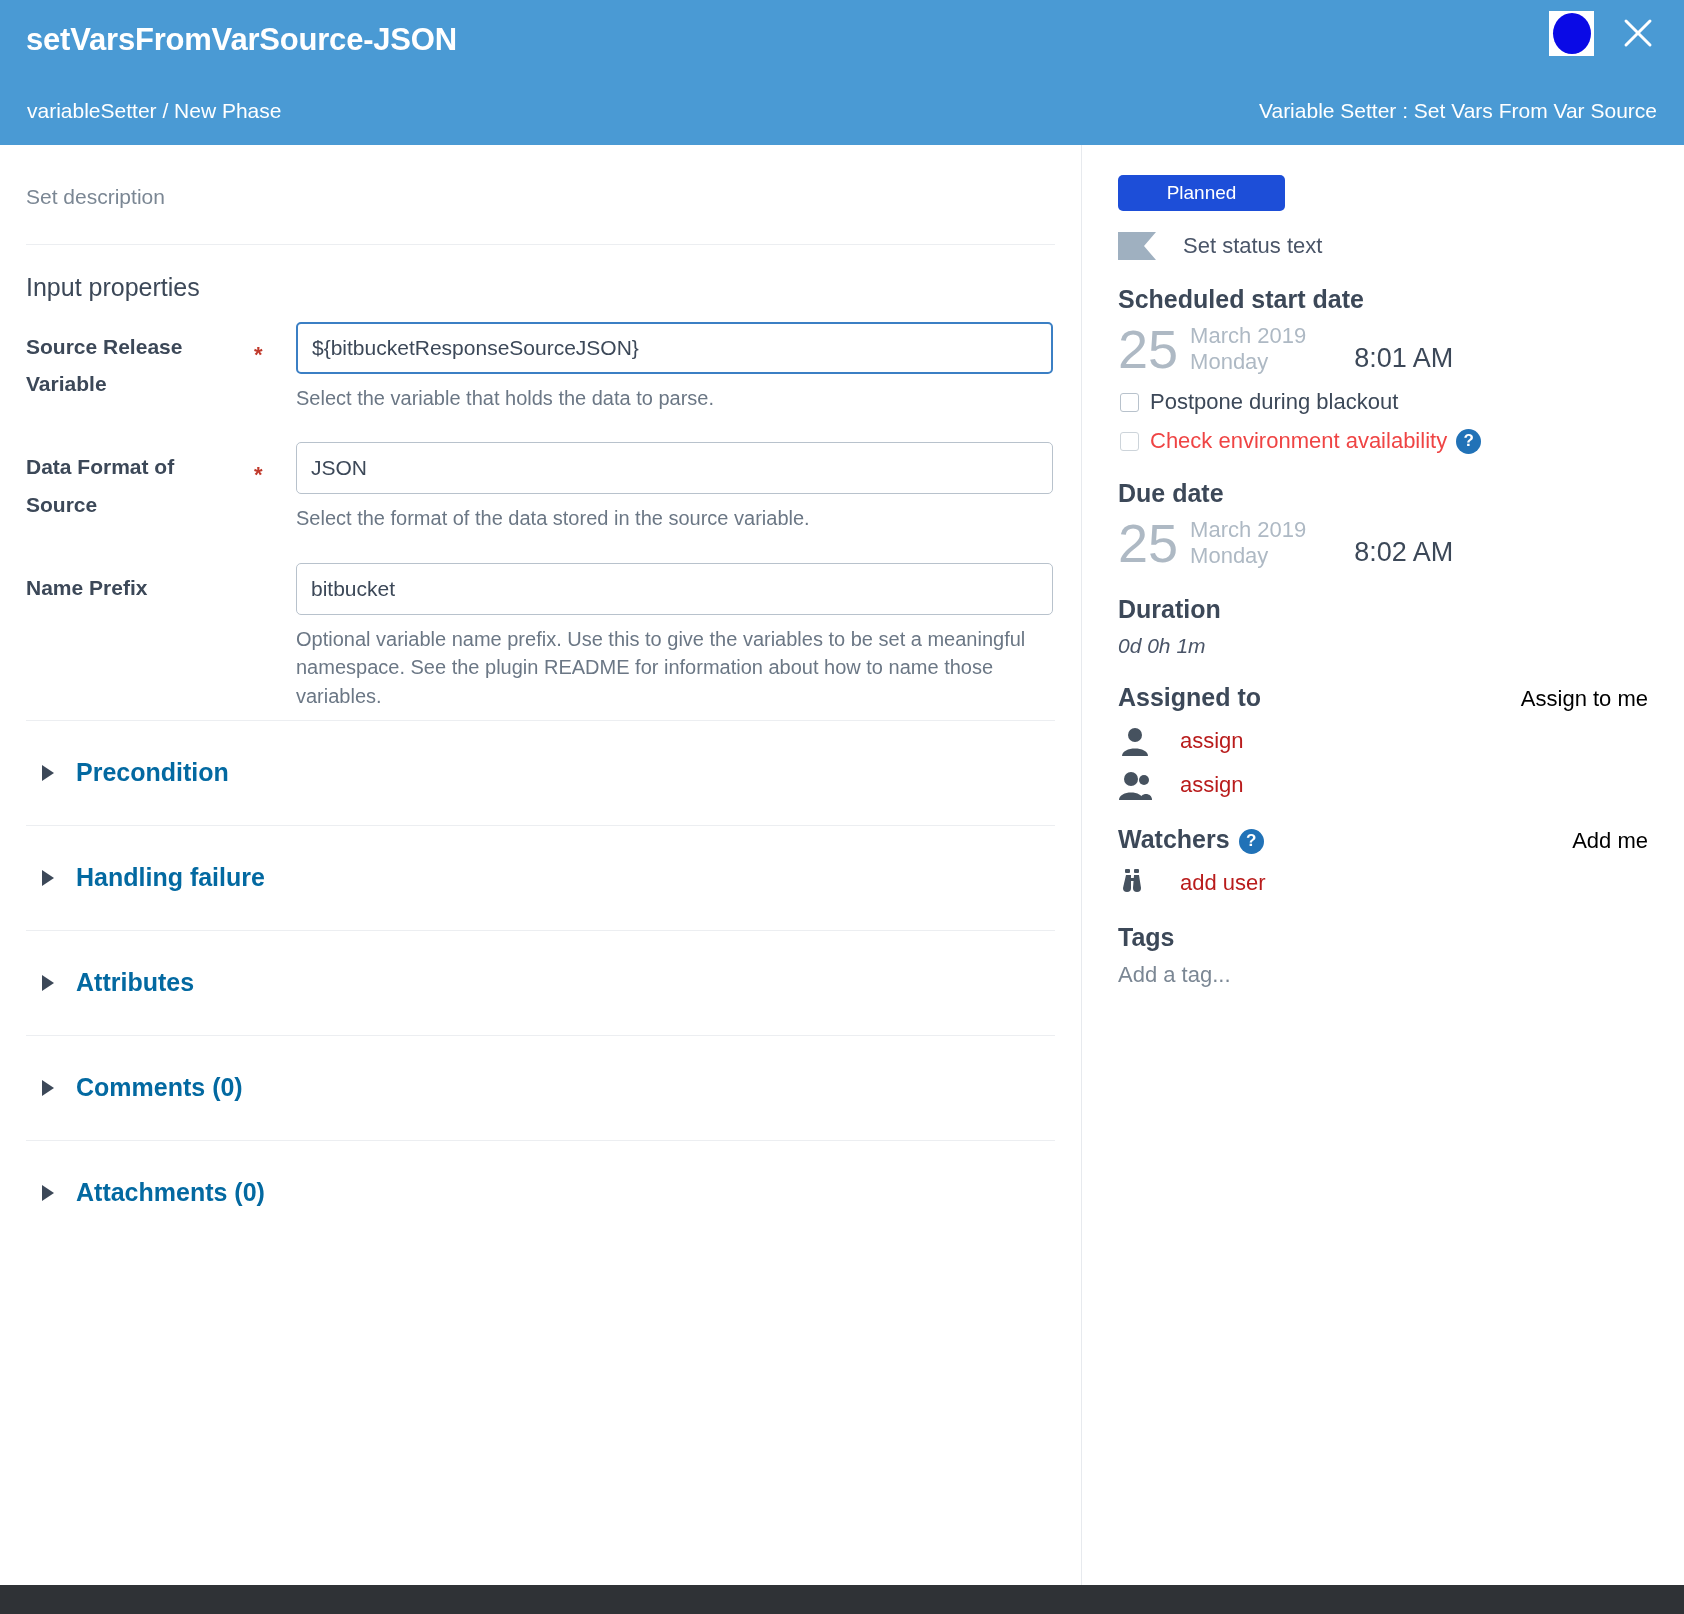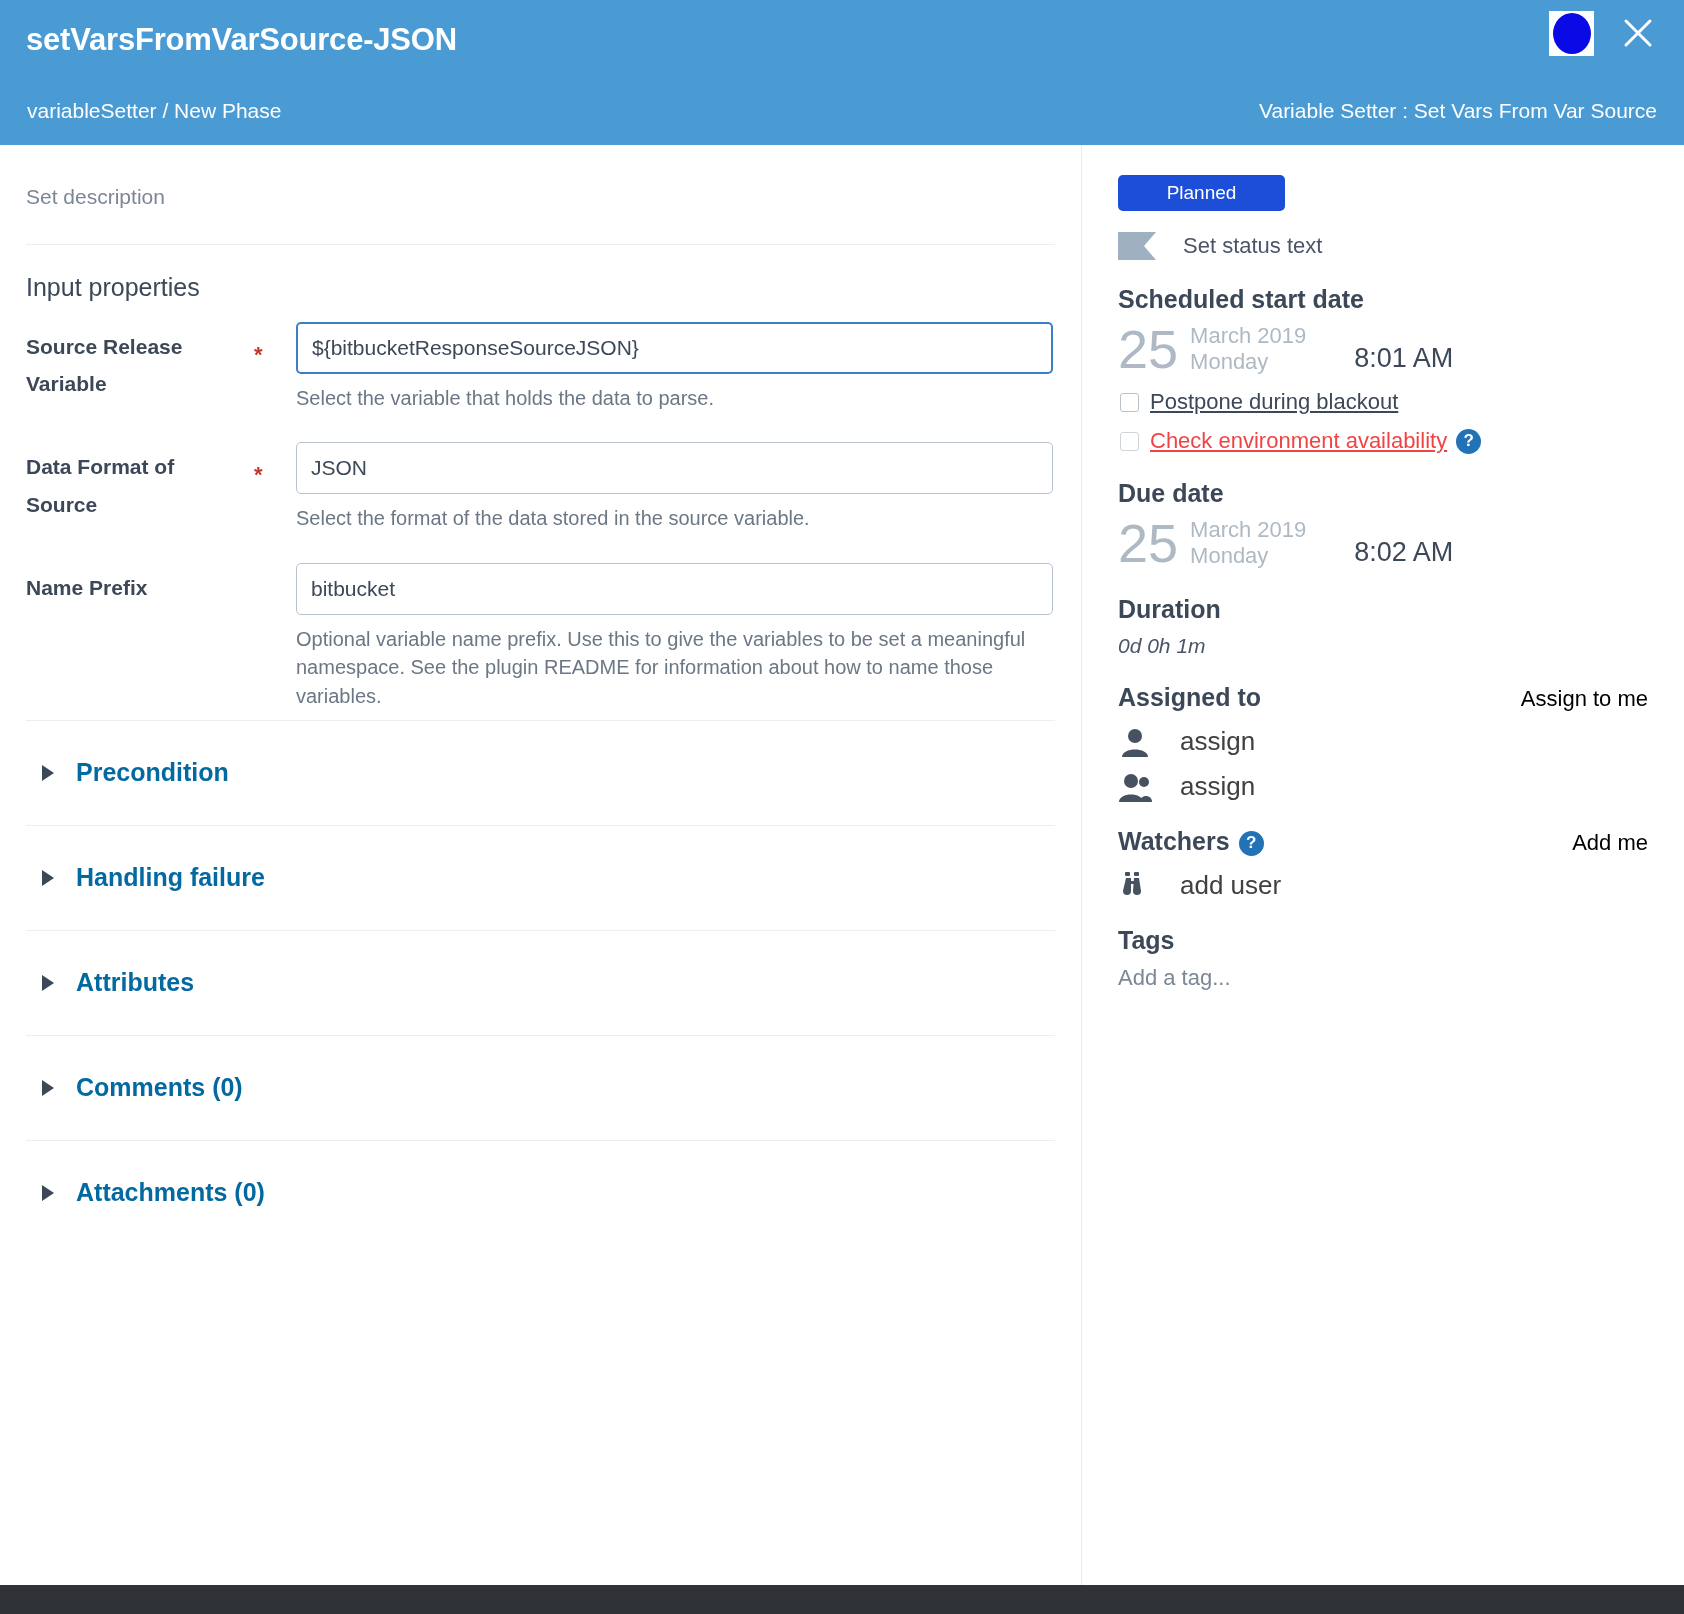--- a/index.html
+++ b/index.html
@@ -273,21 +273,20 @@
     width: 19px; height: 19px;
     border: 1px solid #b8c2cc;
     border-radius: 3px;
     background: #ffffff;
     flex: 0 0 auto;
   }
   .check-label {
     margin-left: 11px;
     font-size: 22px;
     color: #3c4858;
-    text-decoration: underline;
   }
   .check-row.disabled .check-label { color: #ef4444; }
   .check-row.disabled .check-box { border-color: #cdd4da; }
 
   .help-badge {
     display: inline-flex;
     align-items: center;
     justify-content: center;
     width: 25px; height: 25px;
     border-radius: 50%;
@@ -312,22 +311,22 @@
     display: flex;
     align-items: center;
     margin-left: 18px;
     margin-top: 14px;
     cursor: pointer;
   }
   .person-icon { width: 34px; height: 30px; flex: 0 0 auto; }
   .person-icon svg { display:block; }
   .person-label {
     margin-left: 28px;
-    font-size: 26px;
-    color: #404040;
+    font-size: 22px;
+    color: #b91c1c;
   }
   .tags-value {
     margin-left: 18px;
     margin-top: 10px;
     font-size: 22px;
     color: #7b8794;
     cursor: pointer;
   }
 
   

